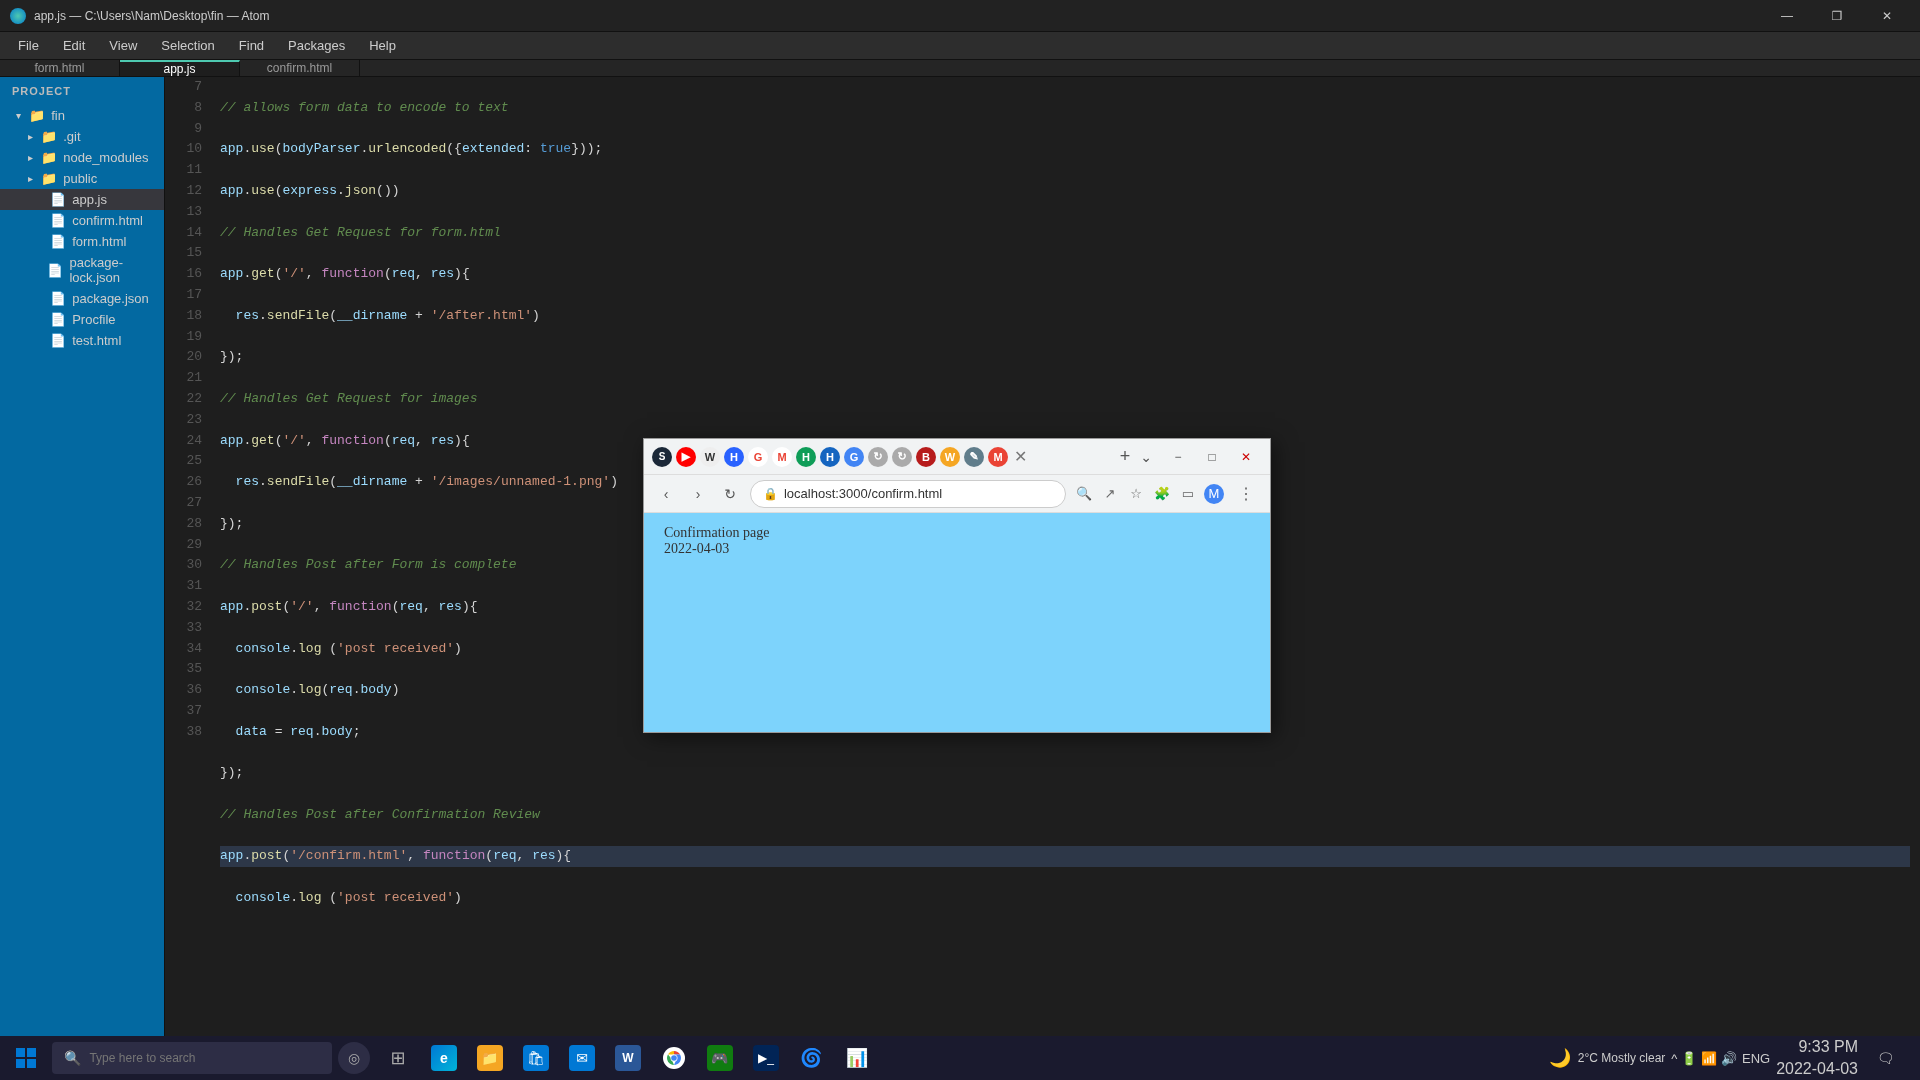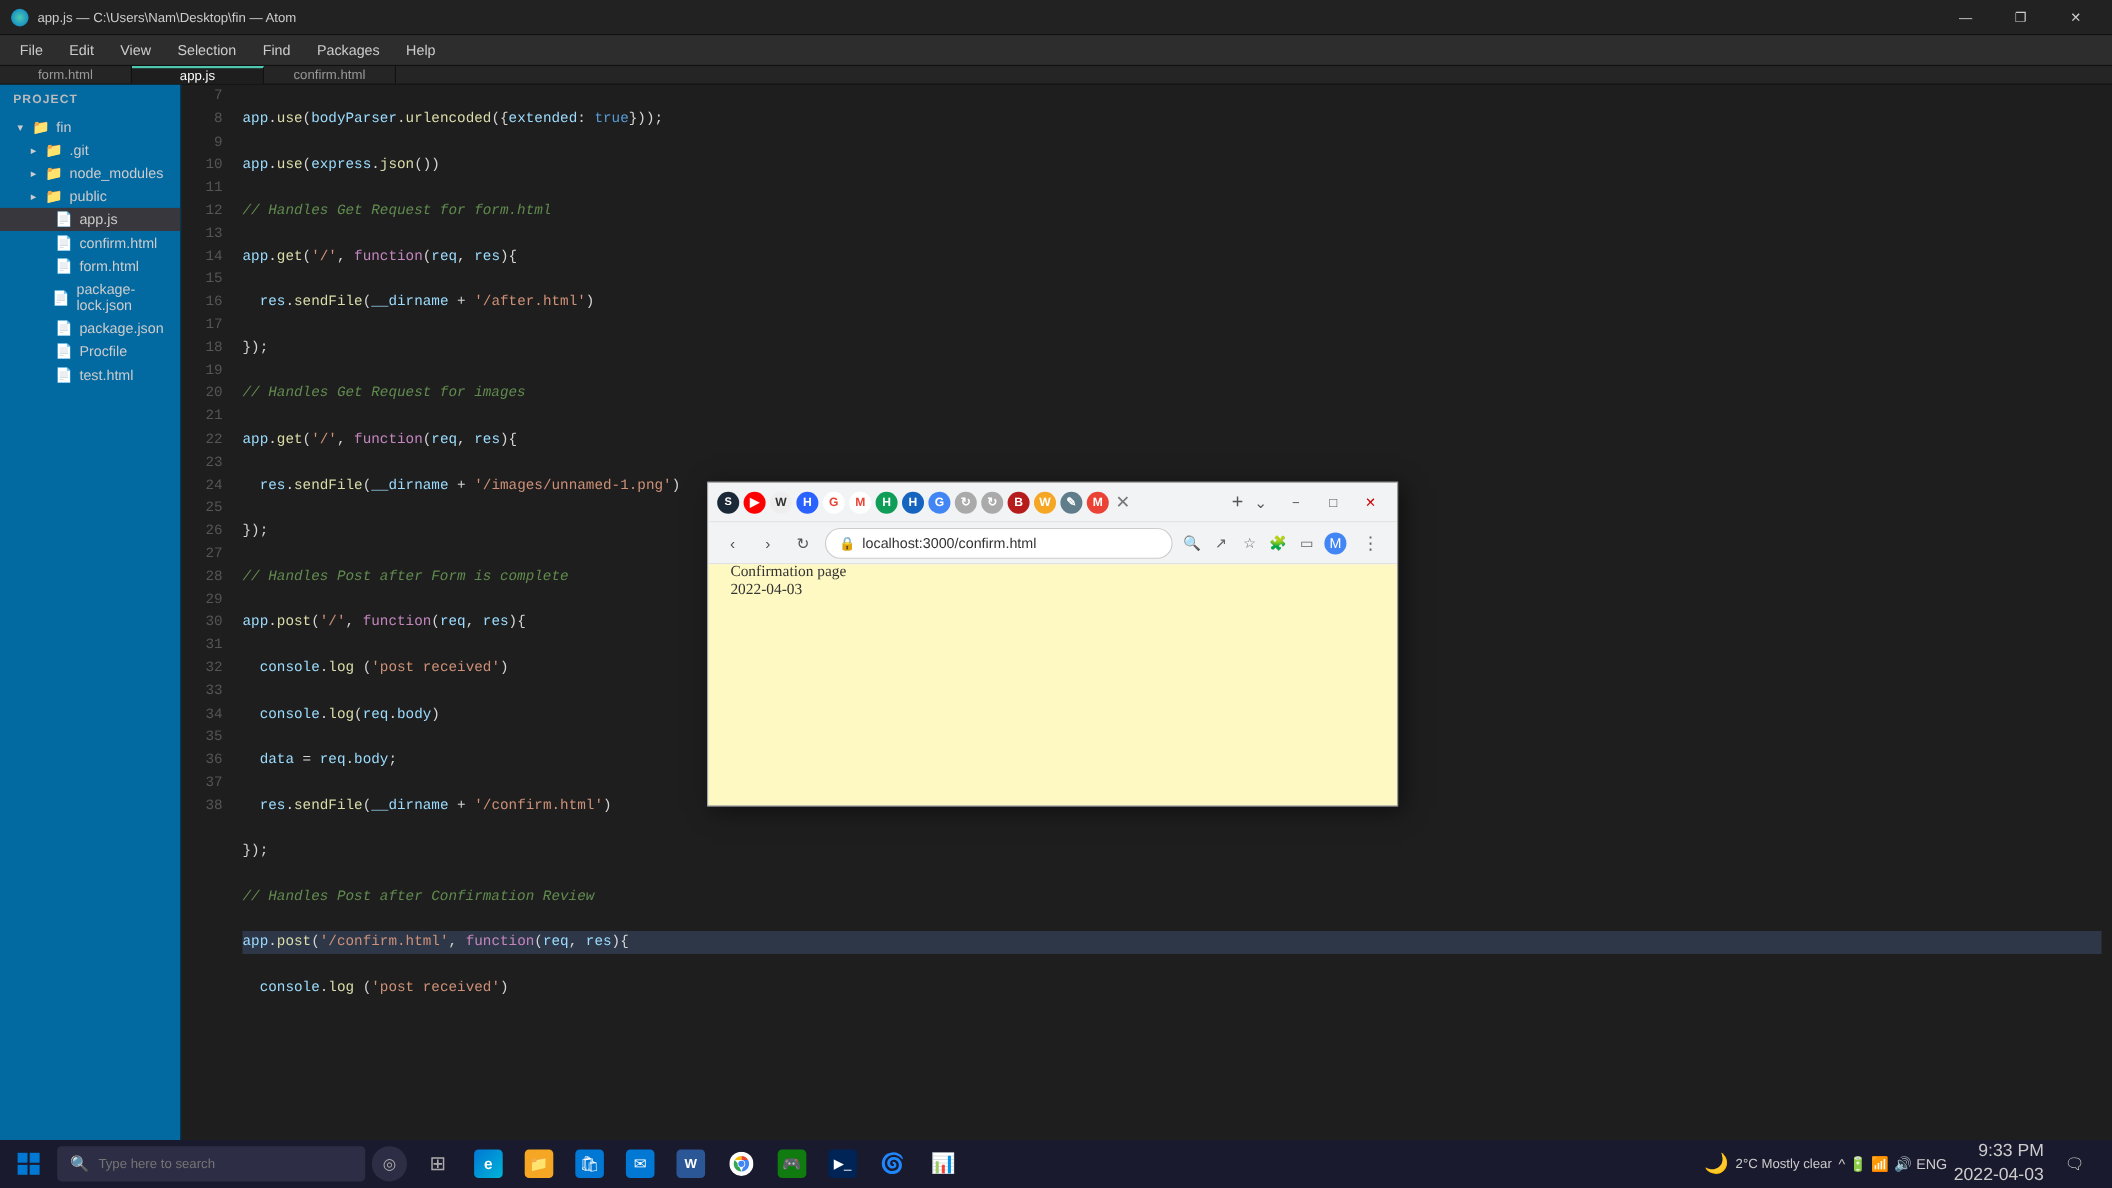--- a/index.html
+++ b/index.html
@@ -263,22 +263,22 @@
       display: inline-flex;
       align-items: center;
       justify-content: center;
       font-size: 16px;
       cursor: pointer;
       color: #666;
       border-radius: 50%;
     }
     .browser-content {
       flex: 1;
-      background: #fef9c3;
-      padding: 0 20px;
+      background: #7dd3fc;
+      padding: 12px 20px;
       overflow: auto;
     }
     .browser-content p { font-size: 14px; color: #333; font-family: serif; }
 
     
     .taskbar {
       position: fixed;
       bottom: 0;
       left: 0;
       width: 1920px;
@@ -512,36 +512,36 @@
             <div>31</div>
           <div>32</div>
             <div>33</div>
             <div>34</div>
             <div>35</div>
             <div>36</div>
           <div>37</div>
             <div>38</div>
         </div>
         <div class="code-content">
+<div class="code-line"><span class="c-comment">// allows form data to encode to text</span></div>
 <div class="code-line"><span class="c-var">app</span><span class="c-punc">.</span><span class="c-method">use</span><span class="c-punc">(</span><span class="c-var">bodyParser</span><span class="c-punc">.</span><span class="c-method">urlencoded</span><span class="c-punc">({</span><span class="c-prop">extended</span><span class="c-punc">: </span><span class="c-bool">true</span><span class="c-punc">}));</span></div>
 <div class="code-line"><span class="c-var">app</span><span class="c-punc">.</span><span class="c-method">use</span><span class="c-punc">(</span><span class="c-var">express</span><span class="c-punc">.</span><span class="c-method">json</span><span class="c-punc">())</span></div>
 <div class="code-line"><span class="c-comment">// Handles Get Request for form.html</span></div>
 <div class="code-line"><span class="c-var">app</span><span class="c-punc">.</span><span class="c-method">get</span><span class="c-punc">(</span><span class="c-string">'/'</span><span class="c-punc">, </span><span class="c-keyword">function</span><span class="c-punc">(</span><span class="c-var">req</span><span class="c-punc">, </span><span class="c-var">res</span><span class="c-punc">){</span></div>
 <div class="code-line">  <span class="c-var">res</span><span class="c-punc">.</span><span class="c-method">sendFile</span><span class="c-punc">(</span><span class="c-var">__dirname</span><span class="c-punc"> + </span><span class="c-string">'/after.html'</span><span class="c-punc">)</span></div>
 <div class="code-line"><span class="c-punc">});</span></div>
 <div class="code-line"><span class="c-comment">// Handles Get Request for images</span></div>
 <div class="code-line"><span class="c-var">app</span><span class="c-punc">.</span><span class="c-method">get</span><span class="c-punc">(</span><span class="c-string">'/'</span><span class="c-punc">, </span><span class="c-keyword">function</span><span class="c-punc">(</span><span class="c-var">req</span><span class="c-punc">, </span><span class="c-var">res</span><span class="c-punc">){</span></div>
 <div class="code-line">  <span class="c-var">res</span><span class="c-punc">.</span><span class="c-method">sendFile</span><span class="c-punc">(</span><span class="c-var">__dirname</span><span class="c-punc"> + </span><span class="c-string">'/images/unnamed-1.png'</span><span class="c-punc">)</span></div>
 <div class="code-line"><span class="c-punc">});</span></div>
 <div class="code-line"><span class="c-comment">// Handles Post after Form is complete</span></div>
 <div class="code-line"><span class="c-var">app</span><span class="c-punc">.</span><span class="c-method">post</span><span class="c-punc">(</span><span class="c-string">'/'</span><span class="c-punc">, </span><span class="c-keyword">function</span><span class="c-punc">(</span><span class="c-var">req</span><span class="c-punc">, </span><span class="c-var">res</span><span class="c-punc">){</span></div>
 <div class="code-line">  <span class="c-var">console</span><span class="c-punc">.</span><span class="c-method">log</span><span class="c-punc"> (</span><span class="c-string">'post received'</span><span class="c-punc">)</span></div>
 <div class="code-line">  <span class="c-var">console</span><span class="c-punc">.</span><span class="c-method">log</span><span class="c-punc">(</span><span class="c-var">req</span><span class="c-punc">.</span><span class="c-prop">body</span><span class="c-punc">)</span></div>
 <div class="code-line">  <span class="c-var">data</span><span class="c-punc"> = </span><span class="c-var">req</span><span class="c-punc">.</span><span class="c-prop">body</span><span class="c-punc">;</span></div>
-<div class="code-line">  <span class="c-var">res</span><span class="c-punc">.</span><span class="c-method">sendFile</span><span class="c-punc">(</span><span class="c-var">__dirname</span><span class="c-punc"> + </span><span class="c-string">'/confirm.html'</span><span class="c-punc">)</span></div>
 <div class="code-line"><span class="c-punc">});</span></div>
 <div class="code-line"><span class="c-comment">// Handles Post after Confirmation Review</span></div>
 <div class="code-line highlighted"><span class="c-var">app</span><span class="c-punc">.</span><span class="c-method">post</span><span class="c-punc">(</span><span class="c-string">'/confirm.html'</span><span class="c-punc">, </span><span class="c-keyword">function</span><span class="c-punc">(</span><span class="c-var">req</span><span class="c-punc">, </span><span class="c-var">res</span><span class="c-punc">){</span></div>
 <div class="code-line">  <span class="c-var">console</span><span class="c-punc">.</span><span class="c-method">log</span><span class="c-punc"> (</span><span class="c-string">'post received'</span><span class="c-punc">)</span></div>
 
 
 
 
 
 

